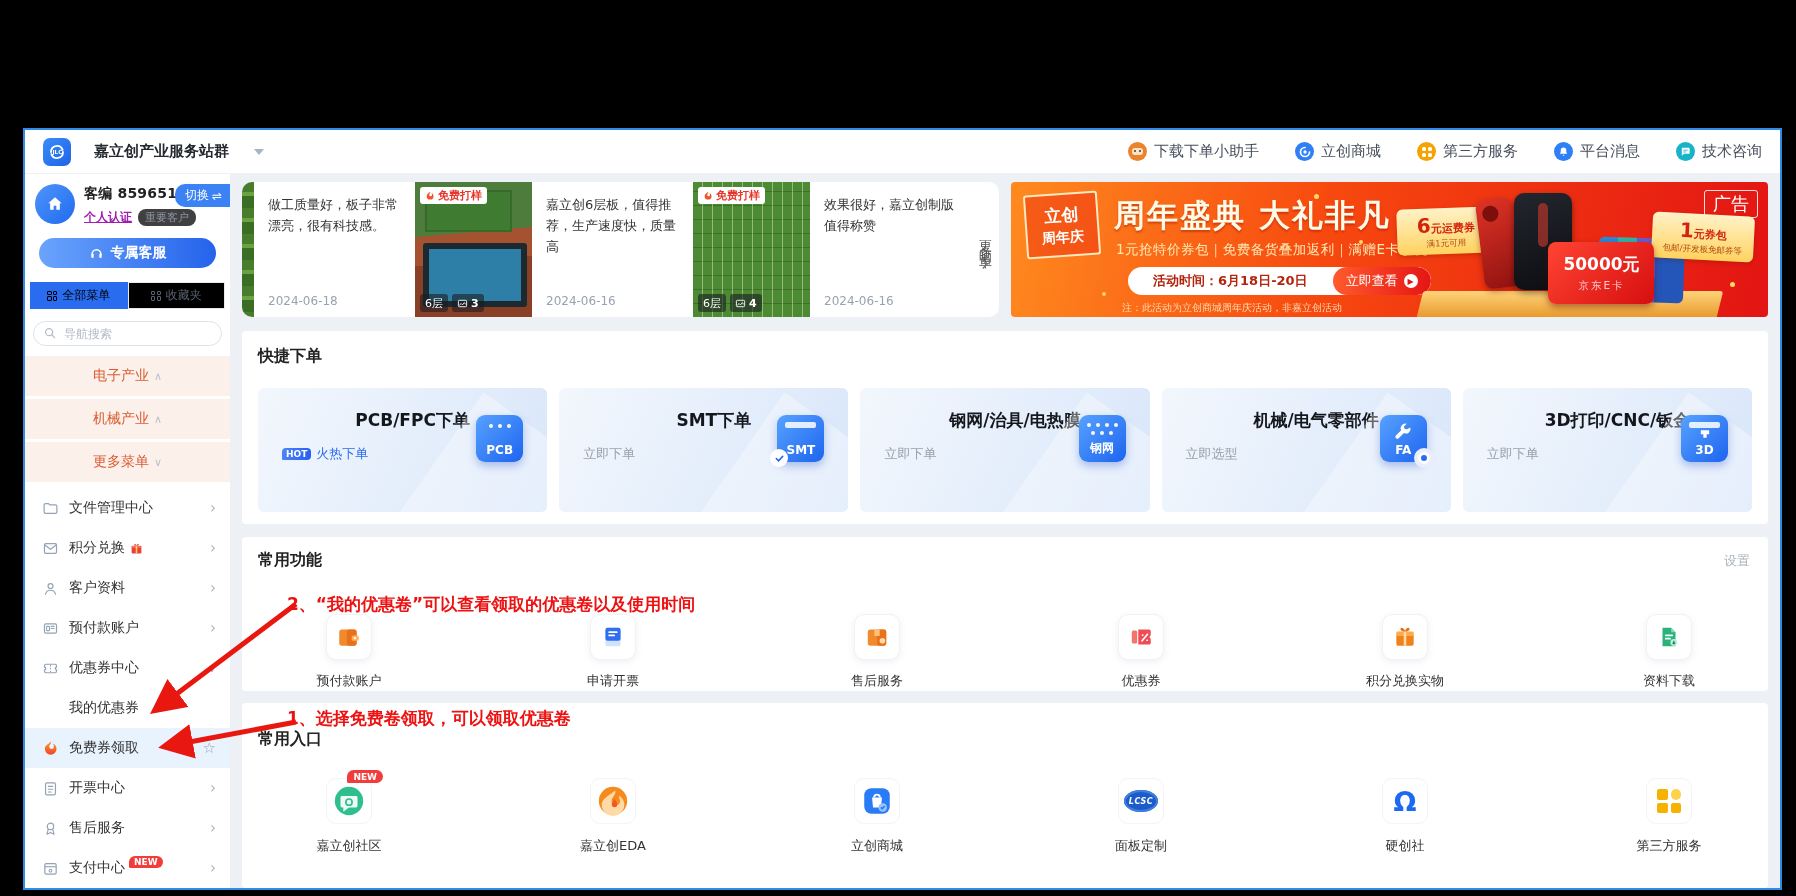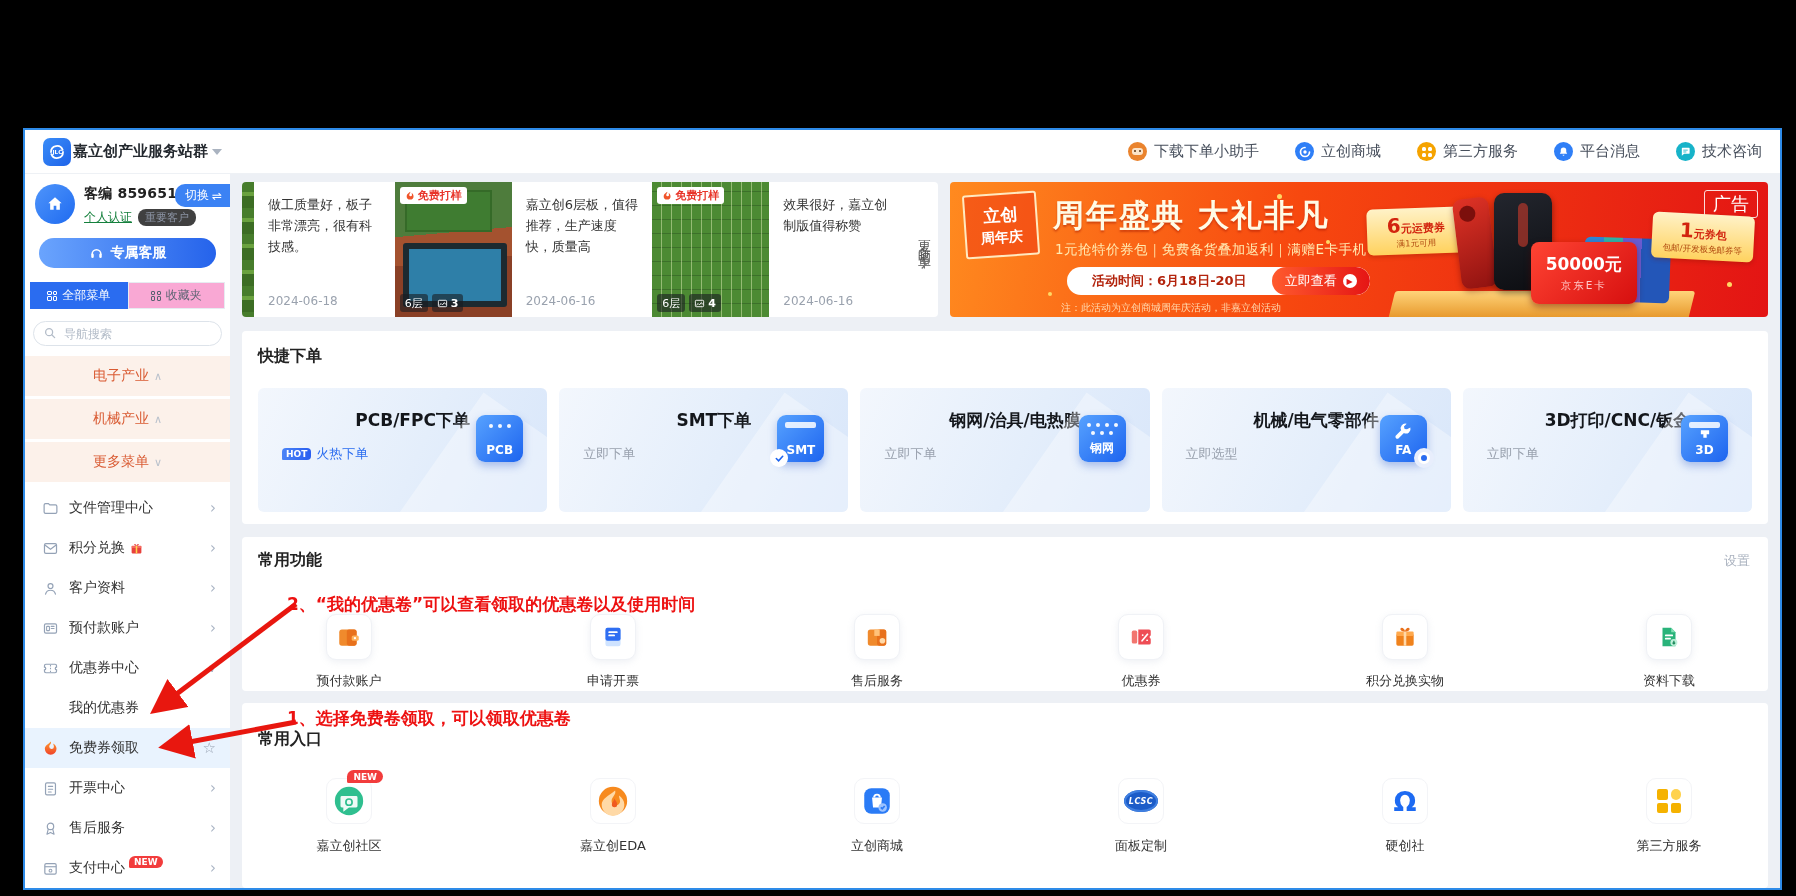--- a/index.html
+++ b/index.html
@@ -6,21 +6,21 @@
   body { background:#000; font-family:"DejaVu Sans","Liberation Sans",sans-serif; }
   .stage { position:relative; width:1796px; height:896px; background:#000; overflow:hidden; }
 
   
   .window { position:absolute; left:23px; top:128px; width:1759px; height:762px;
     border:2px solid #2e8be8; background:#edf0f5; overflow:hidden; }
 
   
   .app-header { position:absolute; left:0; top:0; right:0; height:44px; background:#fff;
     border-bottom:1px solid #eef1f5; display:flex; align-items:center; padding:0 18px; z-index:5; }
-  .brand { display:flex; align-items:center; gap:2px; cursor:pointer; }
+  .brand { display:flex; align-items:center; gap:23px; cursor:pointer; }
   .brand-logo { width:28px; height:28px; border-radius:7px; background:linear-gradient(135deg,#3a8df8,#1e63e9);
     display:flex; align-items:center; justify-content:center; }
   .brand-title { font-size:15px; font-weight:bold; color:#24292f; }
   .tri-down { width:0; height:0; border-left:5px solid transparent; border-right:5px solid transparent;
     border-top:6px solid #aab3c0; margin-left:2px; }
   .header-nav { margin-left:auto; display:flex; gap:36px; }
   .nav-item { display:flex; align-items:center; gap:7px; font-size:15px; color:#474f5c; cursor:pointer; }
   .nav-ico { width:19px; height:19px; border-radius:50%; flex:none; display:flex; align-items:center; justify-content:center; position:relative; }
   .nav-ico svg { display:block; }
   .ico-mascot { background:#ea832d; }
@@ -35,31 +35,31 @@
 
   
   .sidebar { position:absolute; left:0; top:44px; bottom:0; width:205px; background:#fff; overflow:hidden; z-index:4; }
   .account { padding:10px 10px 0 10px; position:relative; }
   .acc-row { display:flex; align-items:flex-start; }
   .home-ava { width:40px; height:40px; border-radius:50%; background:linear-gradient(135deg,#4f95fb,#1f6bf0);
     display:flex; align-items:center; justify-content:center; flex:none; }
   .acc-info { margin-left:9px; padding-top:1px; }
   .cust-no { font-size:14px; font-weight:bold; color:#222; letter-spacing:.2px; }
   .acc-links { display:flex; align-items:center; gap:6px; margin-top:6px; }
-  .auth-link { font-size:12px; color:#15803d; text-decoration:underline; cursor:pointer; }
+  .auth-link { font-size:12px; color:#a21caf; text-decoration:underline; cursor:pointer;font-weight:bold; }
   .vip-badge { font-size:11px; color:#8b93a3; background:#404040; border-radius:8px; padding:1px 7px; }
   .switch-btn { position:absolute; right:0px; top:10px; background:#3b82f4; color:#fff; font-size:12px;
     padding:3px 8px 3px 10px; border-radius:10px 0 0 10px; cursor:pointer; display:flex; gap:3px; align-items:center; }
   .service-btn { margin:12px 4px 0 4px; height:30px; border-radius:16px;
     background:linear-gradient(90deg,#6aa4fd,#2563eb); color:#fff; font-size:14px; font-weight:bold;
     display:flex; align-items:center; justify-content:center; gap:7px; cursor:pointer; }
   .tabs { display:flex; margin:14px 5px 0 5px; }
   .tab { flex:1; height:27px; display:flex; align-items:center; justify-content:center; gap:5px;
-    font-size:12px; color:#5a6372; background:#f9a8d4; border:1px solid #e7ebf1; cursor:pointer; }
-  .tab.active { background:#2a6cf0; border-color:#2a6cf0; color:#ffffff; }
+    font-size:12px; color:#5a6372; background:#000000; border:1px solid #e7ebf1; cursor:pointer; }
+  .tab.active { background:#2a6cf0; border-color:#2a6cf0; color:#000000; }
   .tab-grid { width:10px; height:10px; display:grid; grid-template-columns:1fr 1fr; gap:1.5px; }
   .tab-grid b { border:1.2px solid currentColor; border-radius:1px; }
   .side-search { margin:12px 8px 0 8px; position:relative; }
   .side-search input { width:100%; height:25px; border:1px solid #dde3ea; border-radius:13px;
     padding:0 10px 0 30px; font-size:12px; color:#333; outline:none; background:#fff; }
   .side-search input::placeholder { color:#b3bcc8; }
   .side-search svg { position:absolute; left:10px; top:5px; }
   .side-sections { margin-top:10px; }
   .sec { height:40px; margin-top:3px; background:#fcf1ea; color:#d95b33; font-size:14px;
     display:flex; align-items:center; justify-content:center; gap:5px; cursor:pointer;text-align:center; }
@@ -76,21 +76,21 @@
   .new-badge { background:#f23c3c; color:#fff; font-size:9px; font-weight:bold; border-radius:8px 8px 8px 2px;
     padding:1px 5px; margin-left:4px; transform:translateY(-6px); }
   .gift-mini { margin-left:5px; display:flex; }
 
   
   .main { position:absolute; left:205px; top:44px; right:0; bottom:0; padding:8px 12px; overflow:hidden; }
   .card { background:#fff; border-radius:4px; }
 
   
   .row-top { display:flex; gap:12px; height:135px; margin-bottom:14px; }
-  .reviews { width:696px; flex:none; display:flex; overflow:hidden; }
+  .reviews { width:757px; flex:none; display:flex; overflow:hidden;border-radius:10px; }
   .peek { width:12px; flex:none; background:repeating-linear-gradient(180deg,#477d2c 0 10px,#6aa23f 10px 14px,#3c6d24 14px 26px); }
   .rev { flex:1; padding:13px 12px 9px 14px; display:flex; flex-direction:column; }
   .rev p { font-size:13px; color:#333; line-height:1.6; }
   .rev time { margin-top:auto; font-size:12px; color:#9aa2ae; }
   .tile { width:117px; flex:none; position:relative; overflow:hidden; }
   .tile.t1 { background:linear-gradient(175deg,#4e7c3c 0 38%,#a4522f 38% 58%,#8a4026 58%); }
   .tile.t1:before { content:""; position:absolute; left:10px; top:8px; right:20px; height:42px; background:#3f7c31;
     box-shadow:inset 0 0 0 2px #356a28; }
   .tile.t1:after { content:""; position:absolute; left:8px; bottom:10px; width:92px; height:52px; background:#2e7fa8;
     border:6px solid #1c2a30; border-radius:3px; }

